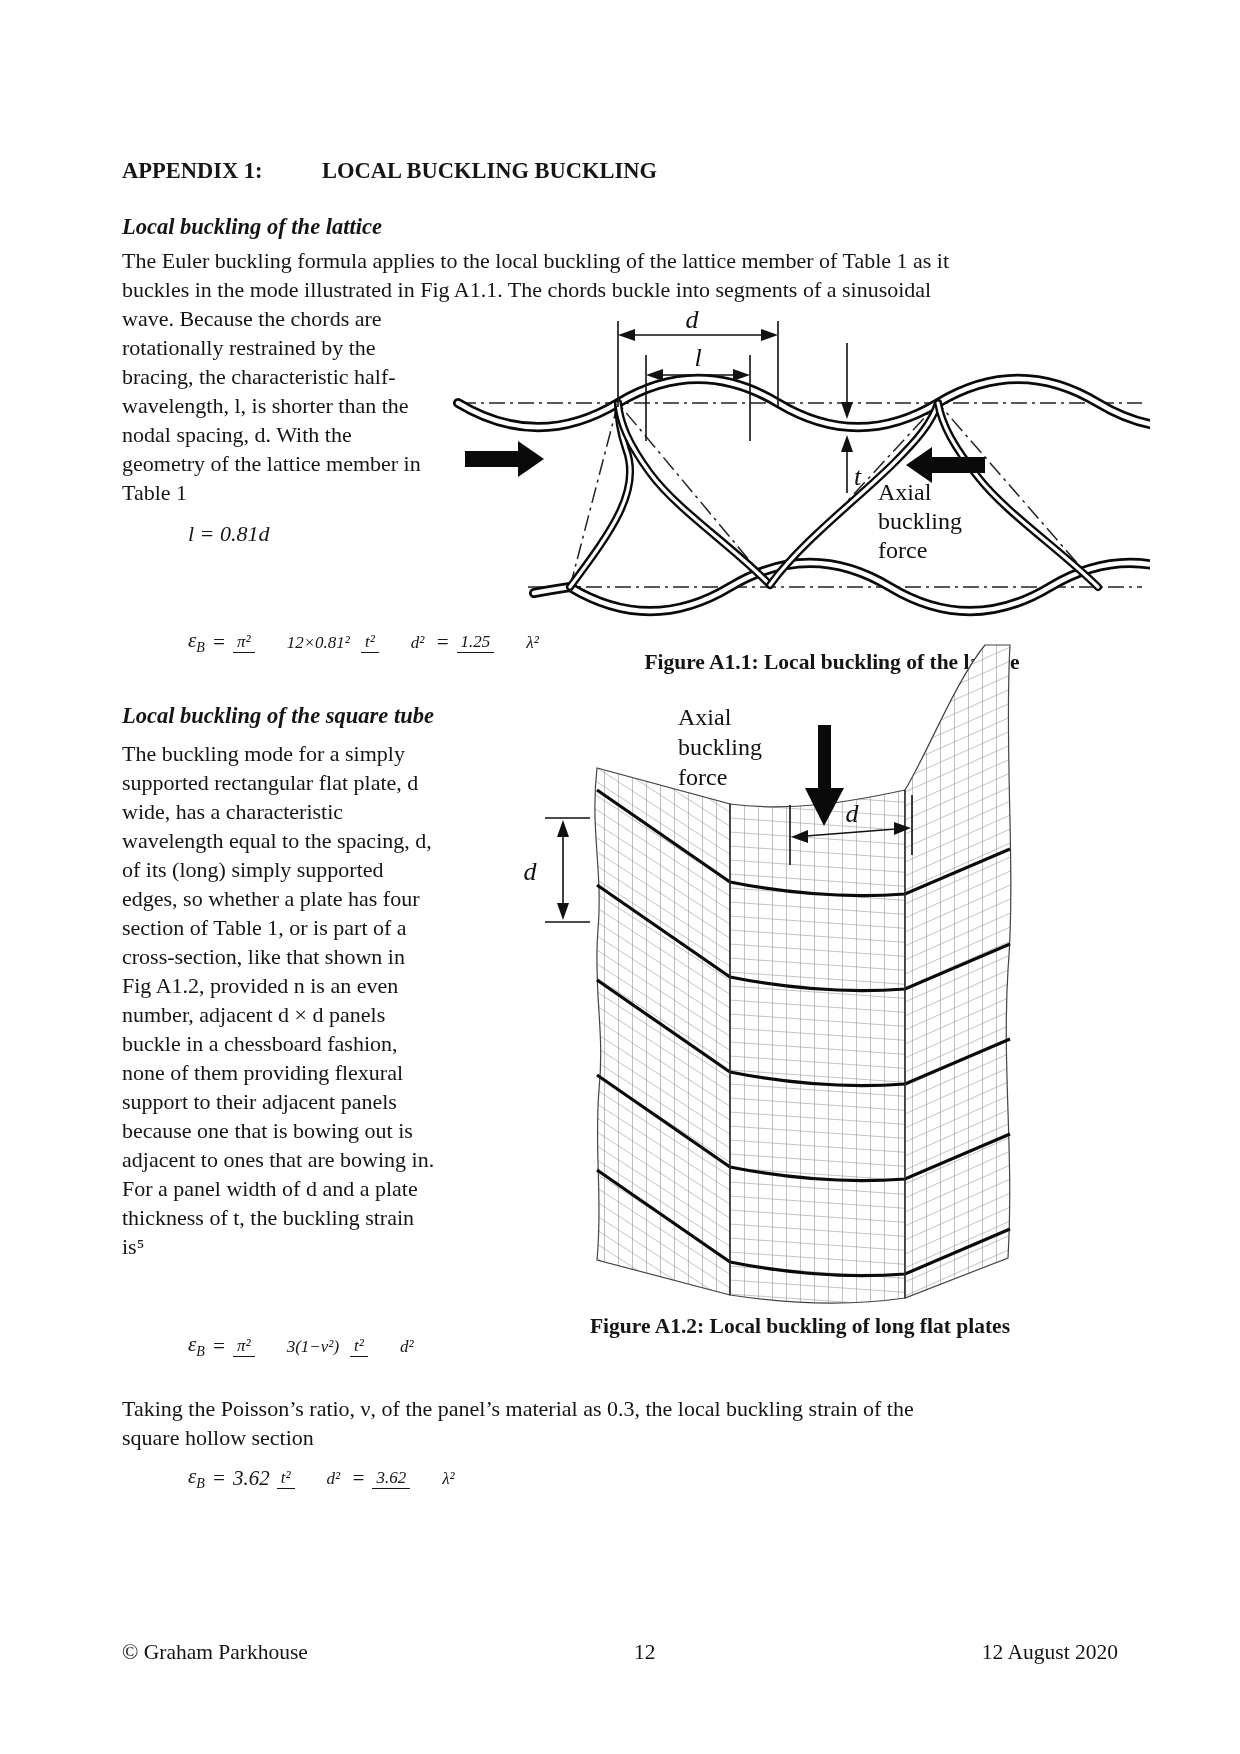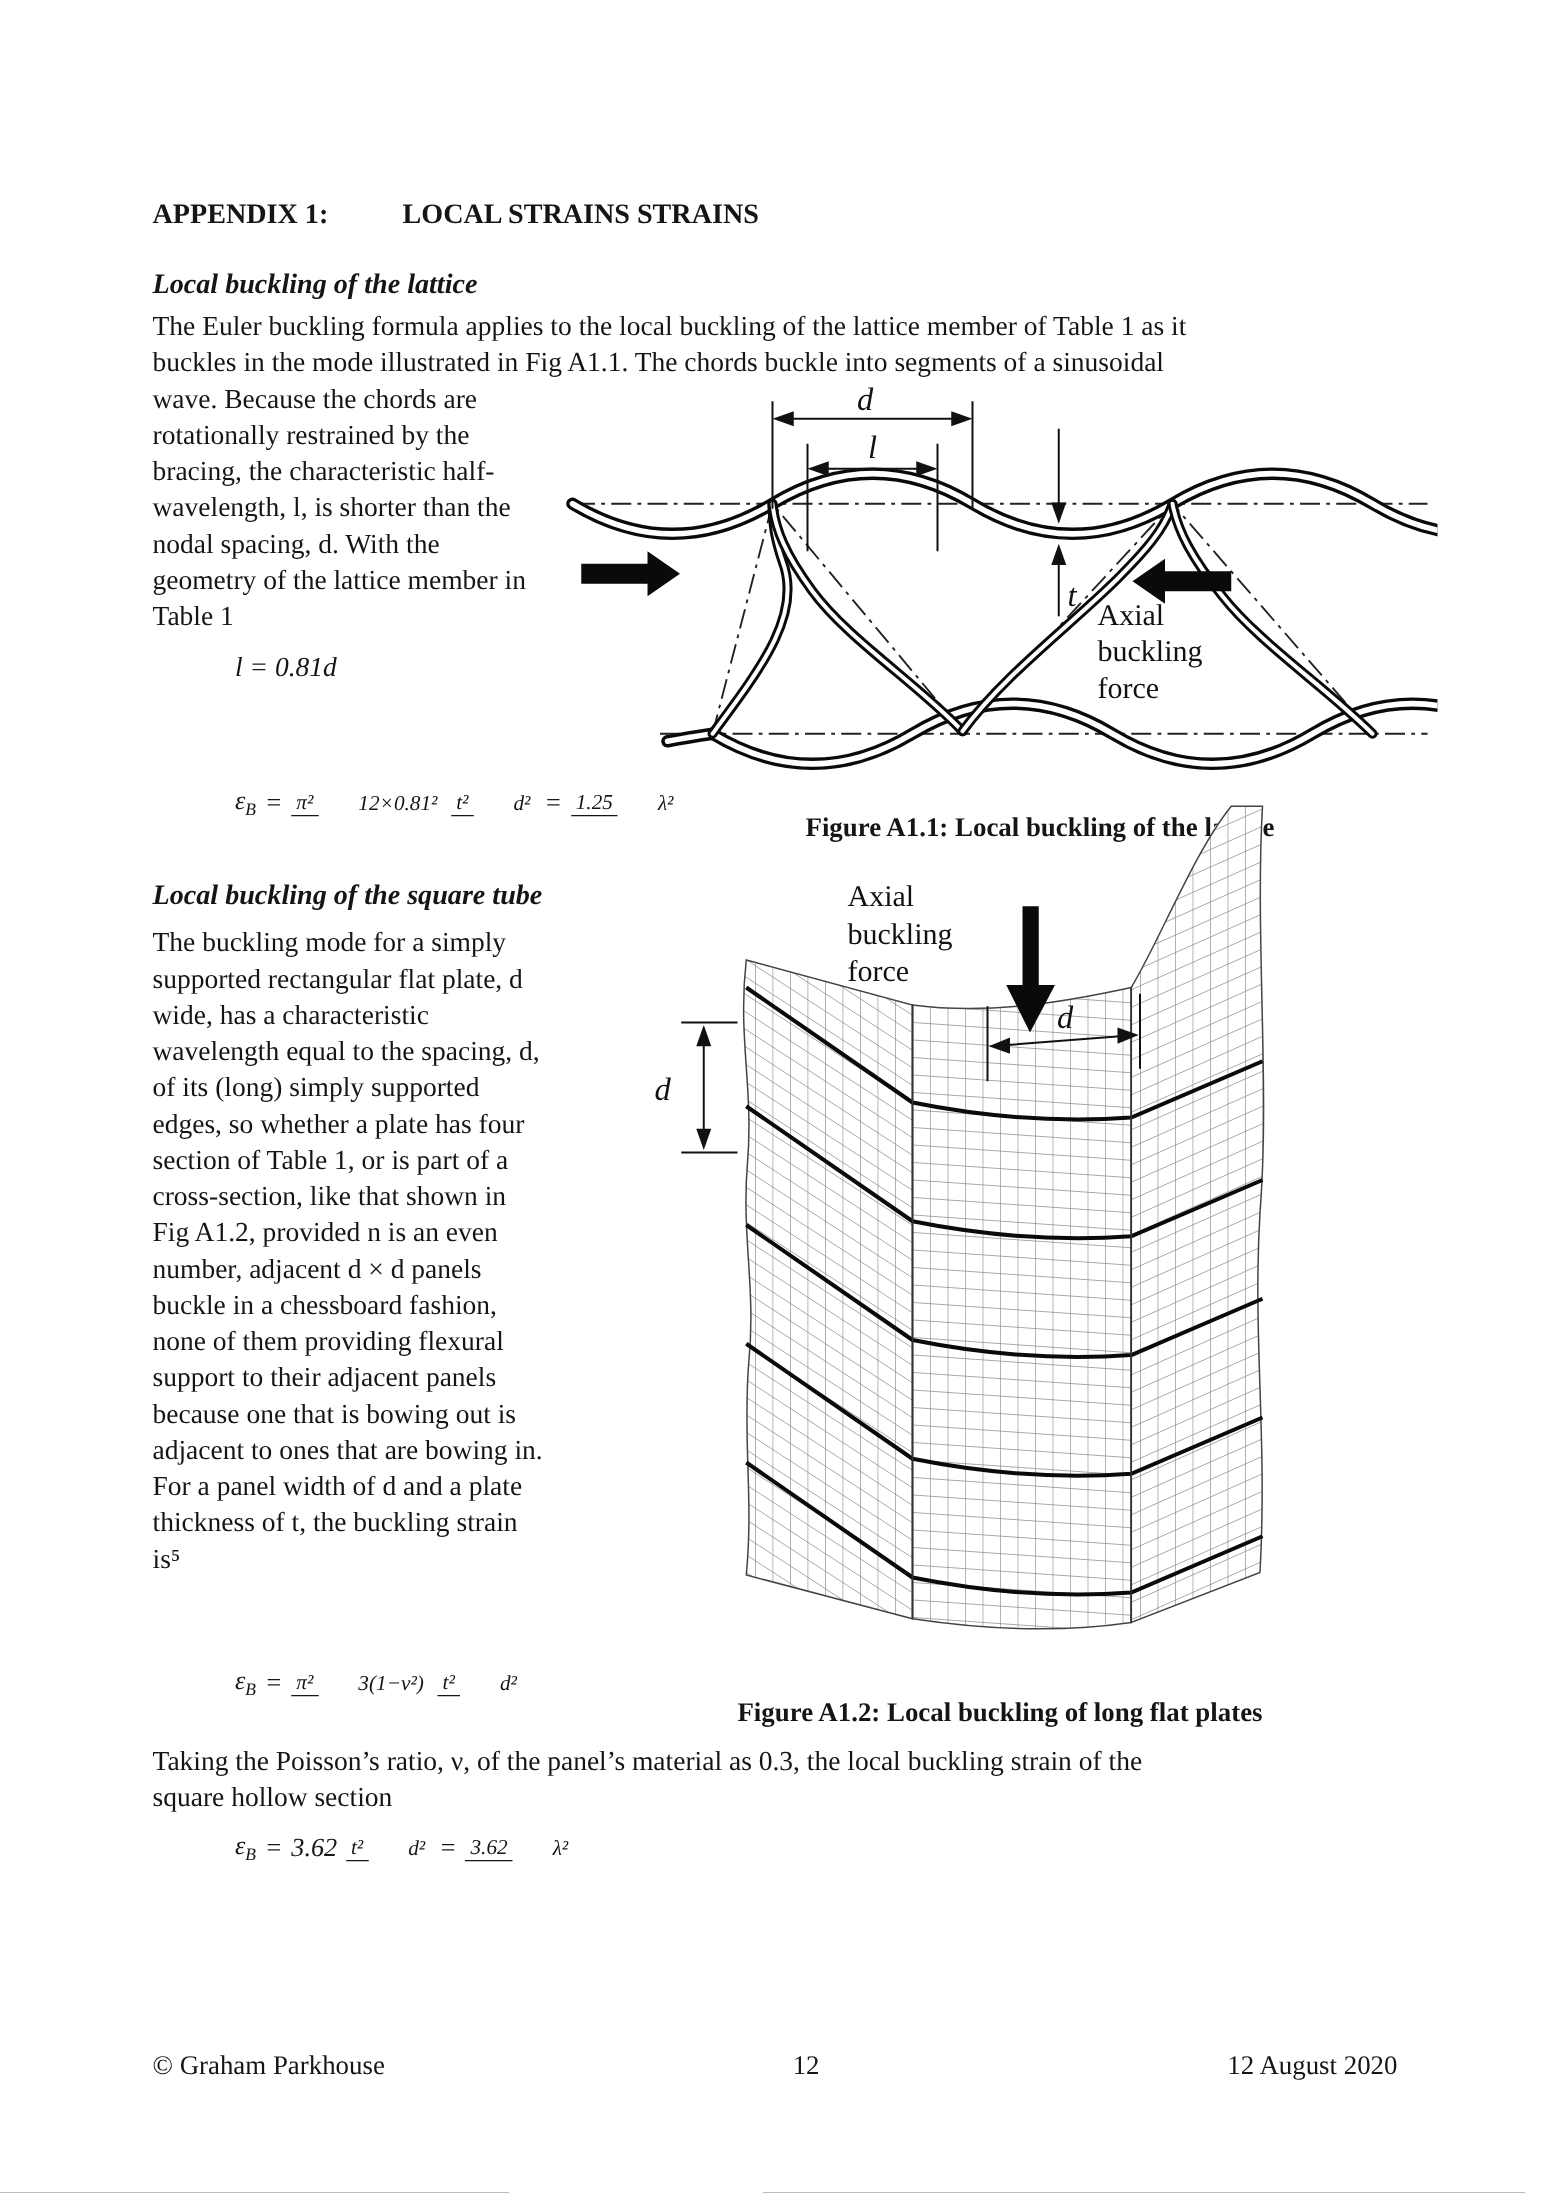--- a/index.html
+++ b/index.html
@@ -39,21 +39,21 @@
 </style>
 </head>
 <body>
 
 <div id="page">
 
   <div class="abs" style="left:122px; top:158px;">
     <span class="h-bold">APPENDIX 1:</span>
   </div>
   <div class="abs" style="left:322px; top:158px;">
-    <span class="h-bold">LOCAL STRAINS STRAINS</span>
+    <span class="h-bold">LOCAL BUCKLING BUCKLING</span>
   </div>
 
   <div class="abs sec-head" style="left:122px; top:214px;">Local buckling of the lattice</div>
 
   <div class="abs" style="left:122px; top:246px;">
     <div class="line">The Euler buckling formula applies to the local buckling of the lattice member of Table 1 as it</div>
     <div class="line">buckles in the mode illustrated in Fig A1.1. The chords buckle into segments of a sinusoidal</div>
   </div>
 
   <div class="abs" style="left:122px; top:304px;">
@@ -198,21 +198,21 @@
       <polygon class="head" points="461,198 444,192 444,205"></polygon>
       <text class="svgit" x="402" y="192" text-anchor="middle">d</text>
 
       <path class="dim" d="M 95 188 H 140 M 95 292 H 140 M 113 202 V 278"></path>
       <polygon class="head" points="113,190 107,207 119,207"></polygon>
       <polygon class="head" points="113,290 107,273 119,273"></polygon>
       <text class="svgit" x="80" y="250" text-anchor="middle">d</text>
     </svg>
   </div>
 
-  <div class="abs caption" style="left:480px; top:1314px; width:640px;margin-top:44px;">Figure A1.2: Local buckling of long flat plates</div>
+  <div class="abs caption" style="left:480px; top:1314px; width:640px;">Figure A1.2: Local buckling of long flat plates</div>
 
   <div class="abs eq" style="left:188px; top:1332px;">
     <span class="plain"><span>ε</span><sub>B</sub></span>
     <span>=</span>
     <span class="frac">
       <span class="num">π²</span>
       <span class="den">3(1−ν²)</span>
     </span>
     <span class="frac">
       <span class="num">t²</span>

